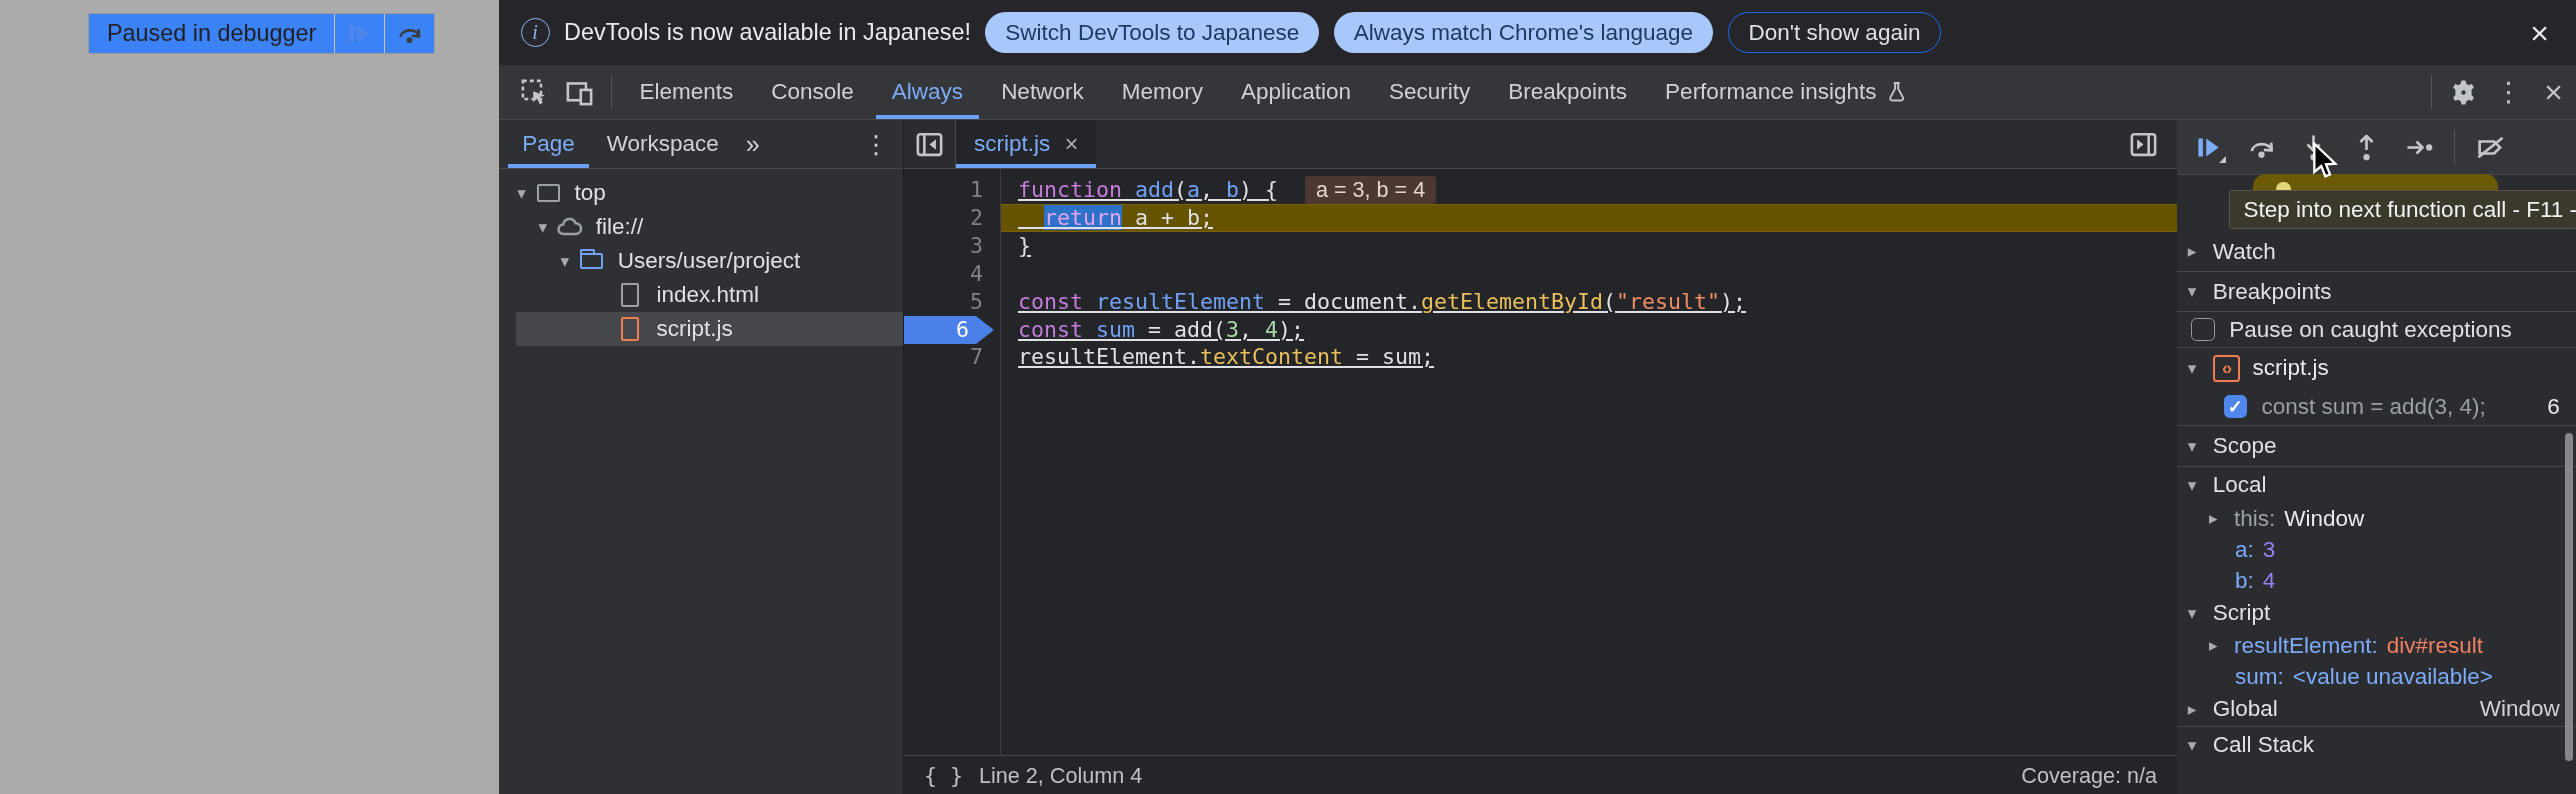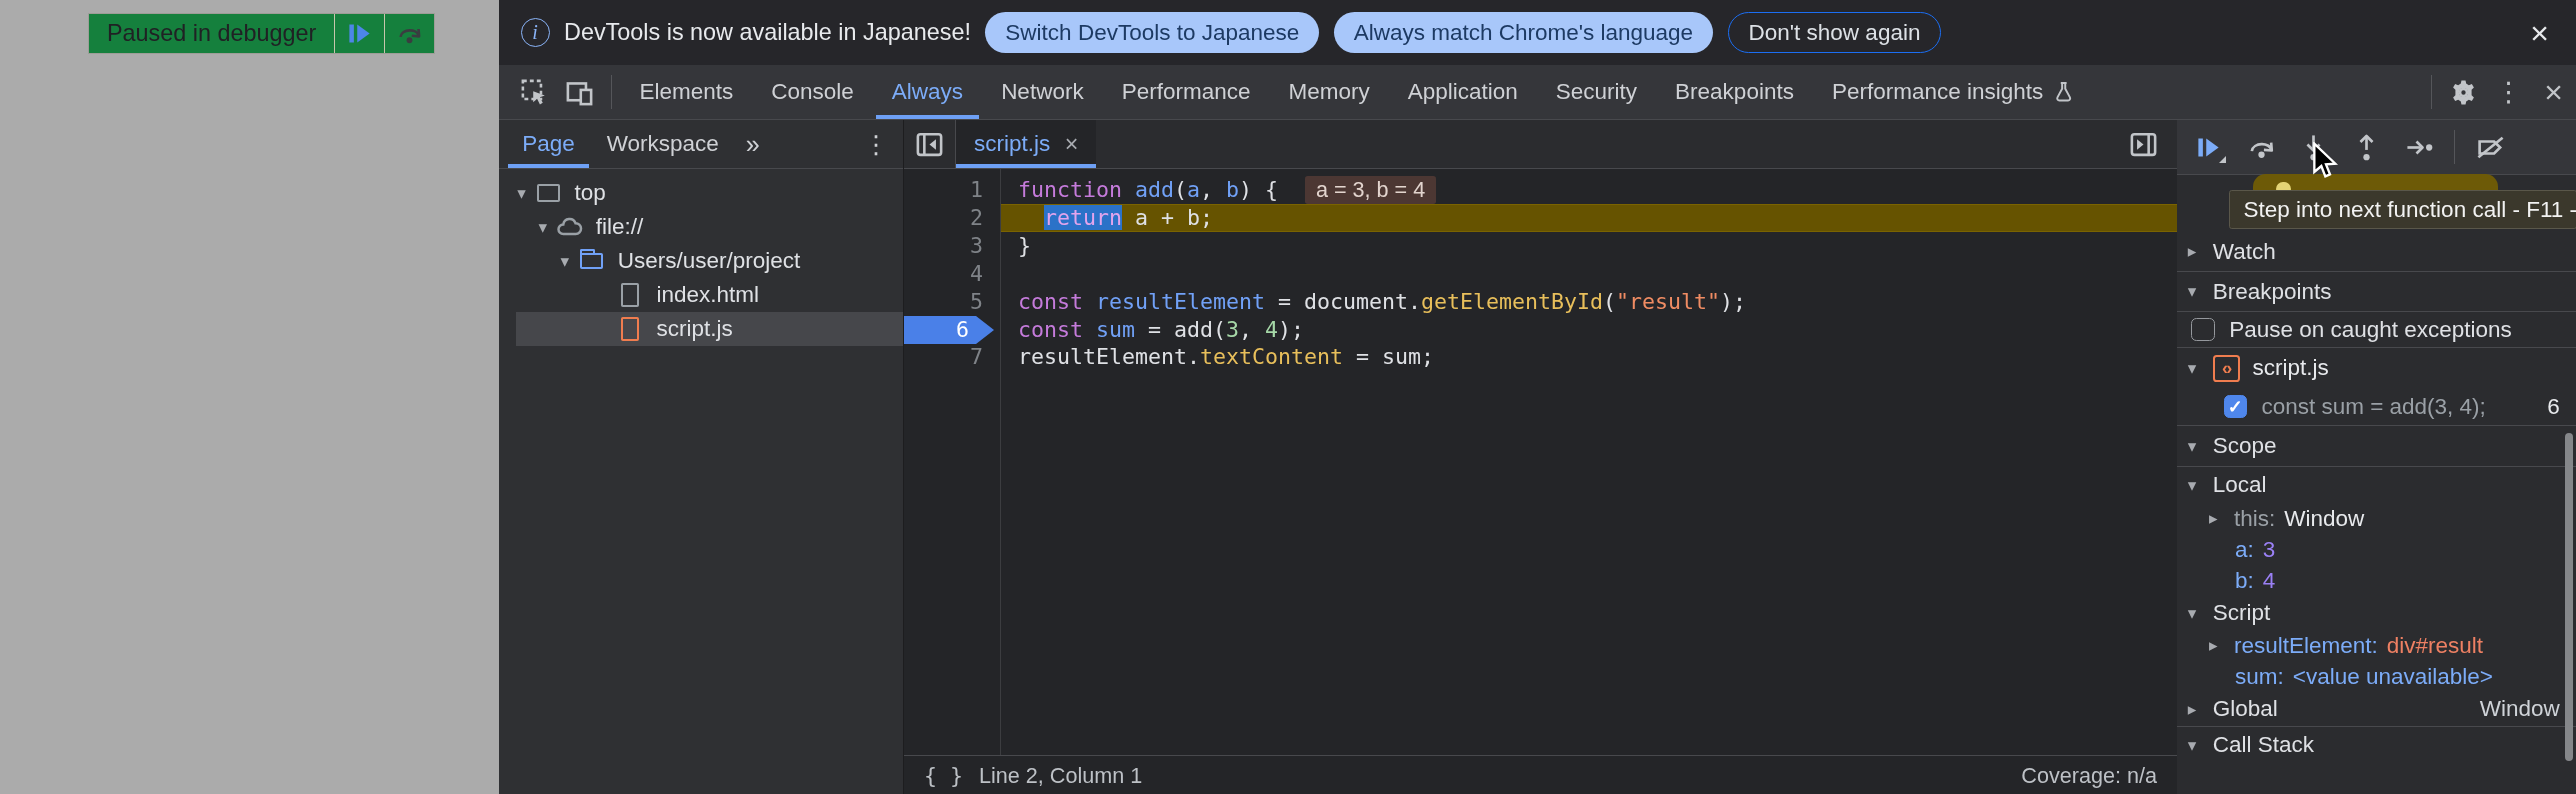--- a/index.html
+++ b/index.html
@@ -1,21 +1,21 @@
 <!DOCTYPE html>
 <html style="font-size:14.4px"><head>
 <meta charset="utf-8">
 <style>
   * { box-sizing: border-box; margin: 0; padding: 0; }
   html,body { width:2576px; height:795px; overflow:hidden; }
   body { background:#ababab; font-family:"Liberation Sans",sans-serif; color:#dfe1e5; position:relative; }
 
   
   .paused-banner { position:absolute; left:88px; top:12.6px; height:41px; display:flex; align-items:stretch;
-    background:#15803d; border:0.9px solid #9d9d97; color:#202124; font-size:23.4px; z-index:2; }
+    background:#3b82f6; border:0.9px solid #9d9d97; color:#202124; font-size:23.4px; z-index:2; }
   .pb-label { display:flex; align-items:center; padding:0 18px; }
   .pb-btn { width:50px; display:flex; align-items:center; justify-content:center; border-left:0.9px solid #c6c6ad; cursor:pointer; }
 
   
   .devtools { position:absolute; left:499px; top:0; width:2077px; height:795px; background:#242528; display:flex; flex-direction:column; }
 
   
   .infobar { height:65px; background:#26262a; display:flex; align-items:center; gap:14.4px; padding:0 21.6px; flex:none; }
   .info-icon { width:29px; height:29px; border:1.8px solid #8ab4f8; border-radius:50%; color:#8ab4f8; font-size:20px; font-style:italic;
     display:flex; align-items:center; justify-content:center; font-family:"Liberation Serif",serif; flex:none; }
@@ -63,21 +63,21 @@
   .editor { flex:1; display:flex; flex-direction:column; background:#242528; min-width:0; }
   .editor-tabbar { height:49px; background:#2b2c2f; border-bottom:0.9px solid #48494d; display:flex; align-items:center; flex:none; }
   .pane-toggle { width:52px; height:48px; display:flex; align-items:center; justify-content:center; border-right:0.9px solid #48494d; cursor:pointer; flex:none; }
   .pane-toggle.right { border-right:none; margin-left:auto; margin-right:7.2px; }
   .editor-tab { height:48px; display:flex; align-items:center; gap:14.4px; padding:0 18px; color:#7cacf8; font-size:22.5px; position:relative; background:#242528; cursor:pointer; }
   .editor-tab::after { content:""; position:absolute; left:0; right:0; bottom:0; height:3.6px; background:#6ea0f5; }
   .tab-close { color:#a8abb0; font-size:23.4px; }
   .code { flex:1; position:relative; font-family:"DejaVu Sans Mono",monospace; font-size:21.6px; overflow:hidden; }
   .gutter-sep { position:absolute; left:96px; top:0; bottom:0; width:0.9px; background:#3c3d40; }
   .ln { position:absolute; width:79px; text-align:right; color:#7f8388; height:28px; line-height:28px; }
-  .ltext { position:absolute; left:114px; height:28px; line-height:28px; white-space:pre; z-index:1; }
+  .ltext { position:absolute; left:114px; height:28px; line-height:28px; white-space:pre; z-index:1;text-decoration:underline; }
   .exec-line { position:absolute; left:97px; right:0; height:28px; background:#665300; border-top:0.9px solid #7a6300; border-bottom:0.9px solid #7a6300; }
   .kw { color:#c57bdb; } .fn { color:#71a1f7; } .vr { color:#71a1f7; } .pl { color:#dfe1e5; }
   .prop { color:#e8bf5b; } .str { color:#f08c63; } .num { color:#a6d8a8; }
   .sel { background:#2b72c8; color:#e2a4ec; position:relative; }
   .caret { display:inline-block; width:1.8px; height:23.4px; background:#fff; vertical-align:-4.5px; margin-right:-1.8px; }
   .inline-badge { display:inline-block; margin-left:27px; background:#4c3733; color:#e2d4ce; border-radius:2.7px; padding:0 10.8px;
     font-family:"Liberation Sans",sans-serif; font-size:21.6px; }
   .bp-flag { position:absolute; left:0; width:90px; height:28px; background:#4a80e8;
     clip-path:polygon(0 0, 80% 0, 100% 50%, 80% 100%, 0 100%); color:#fff; text-align:right; padding-right:25px; line-height:28px; z-index:0; }
   .status { height:40px; border-top:0.9px solid #48494d; display:flex; align-items:center; padding:0 20px; color:#bdc1c6; font-size:21.6px; flex:none; }
@@ -151,21 +151,20 @@
       <svg class="ic" width="31" height="31" viewBox="0 0 24 24" fill="none" stroke="#c2c5c9" stroke-width="2">
         <rect x="3" y="5" width="14" height="13"></rect>
           <rect x="13" y="10" width="8" height="11" fill="#35363a"></rect>
       </svg>
     </div>
     <div class="tb-sep"></div>
     <div class="tab">Elements</div>
     <div class="tab">Console</div>
     <div class="tab active">Always</div>
     <div class="tab">Network</div>
-    <div class="tab">Performance</div>
     <div class="tab">Memory</div>
     <div class="tab">Application</div>
     <div class="tab">Security</div>
     <div class="tab">Breakpoints</div>
     <div class="tab">
       <span>Performance insights</span>
       <svg class="flask" width="23.4" height="23.4" viewBox="0 0 24 24" fill="none" stroke="#c2c5c9" stroke-width="2">
         <path d="M9 3 H15 M10.4 3 V9 L5.6 17.8 A2.2 2.2 0 0 0 7.6 21 H16.4 A2.2 2.2 0 0 0 18.4 17.8 L13.6 9 V3"></path>
       </svg>
     </div>
@@ -267,21 +266,21 @@
         <div class="ltext" style="top:7.2px"><span class="kw">function </span><span class="fn">add</span><span class="pl">(</span><span class="vr">a</span><span class="pl">, </span><span class="vr">b</span><span class="pl">) {</span><span class="inline-badge">a = 3, b = 4</span></div>
         <div class="ltext" style="top:35px"><span class="pl">  </span><span class="caret"></span><span class="sel">return</span><span class="pl"> a + b;</span></div>
         <div class="ltext" style="top:63px"><span class="pl">}</span></div>
         <div class="ltext" style="top:119px"><span class="kw">const </span><span class="vr">resultElement</span><span class="pl"> = document.</span><span class="prop">getElementById</span><span class="pl">(</span><span class="str">"result"</span><span class="pl">);</span></div>
         <div class="ltext" style="top:147px"><span class="kw">const </span><span class="vr">sum</span><span class="pl"> = add(</span><span class="num">3</span><span class="pl">, </span><span class="num">4</span><span class="pl">);</span></div>
         <div class="ltext" style="top:174px"><span class="pl">resultElement.</span><span class="prop">textContent</span><span class="pl"> = sum;</span></div>
       </div>
 
       <div class="status">
         <span class="brace">{ }</span>
-        <span>Line 2, Column 1</span>
+        <span>Line 2, Column 4</span>
         <span class="cov">Coverage: n/a</span>
       </div>
     </div>
 
     <div class="debug-panel">
       <div class="dbg-toolbar">
         <div class="dbg-btn">
           <svg class="ic" width="27" height="27" viewBox="0 0 24 24">
             <rect x="3" y="4" width="4" height="16" fill="#7cacf8"></rect>
               <path d="M10 4 L21 12 L10 20 Z" fill="#7cacf8"></path>

